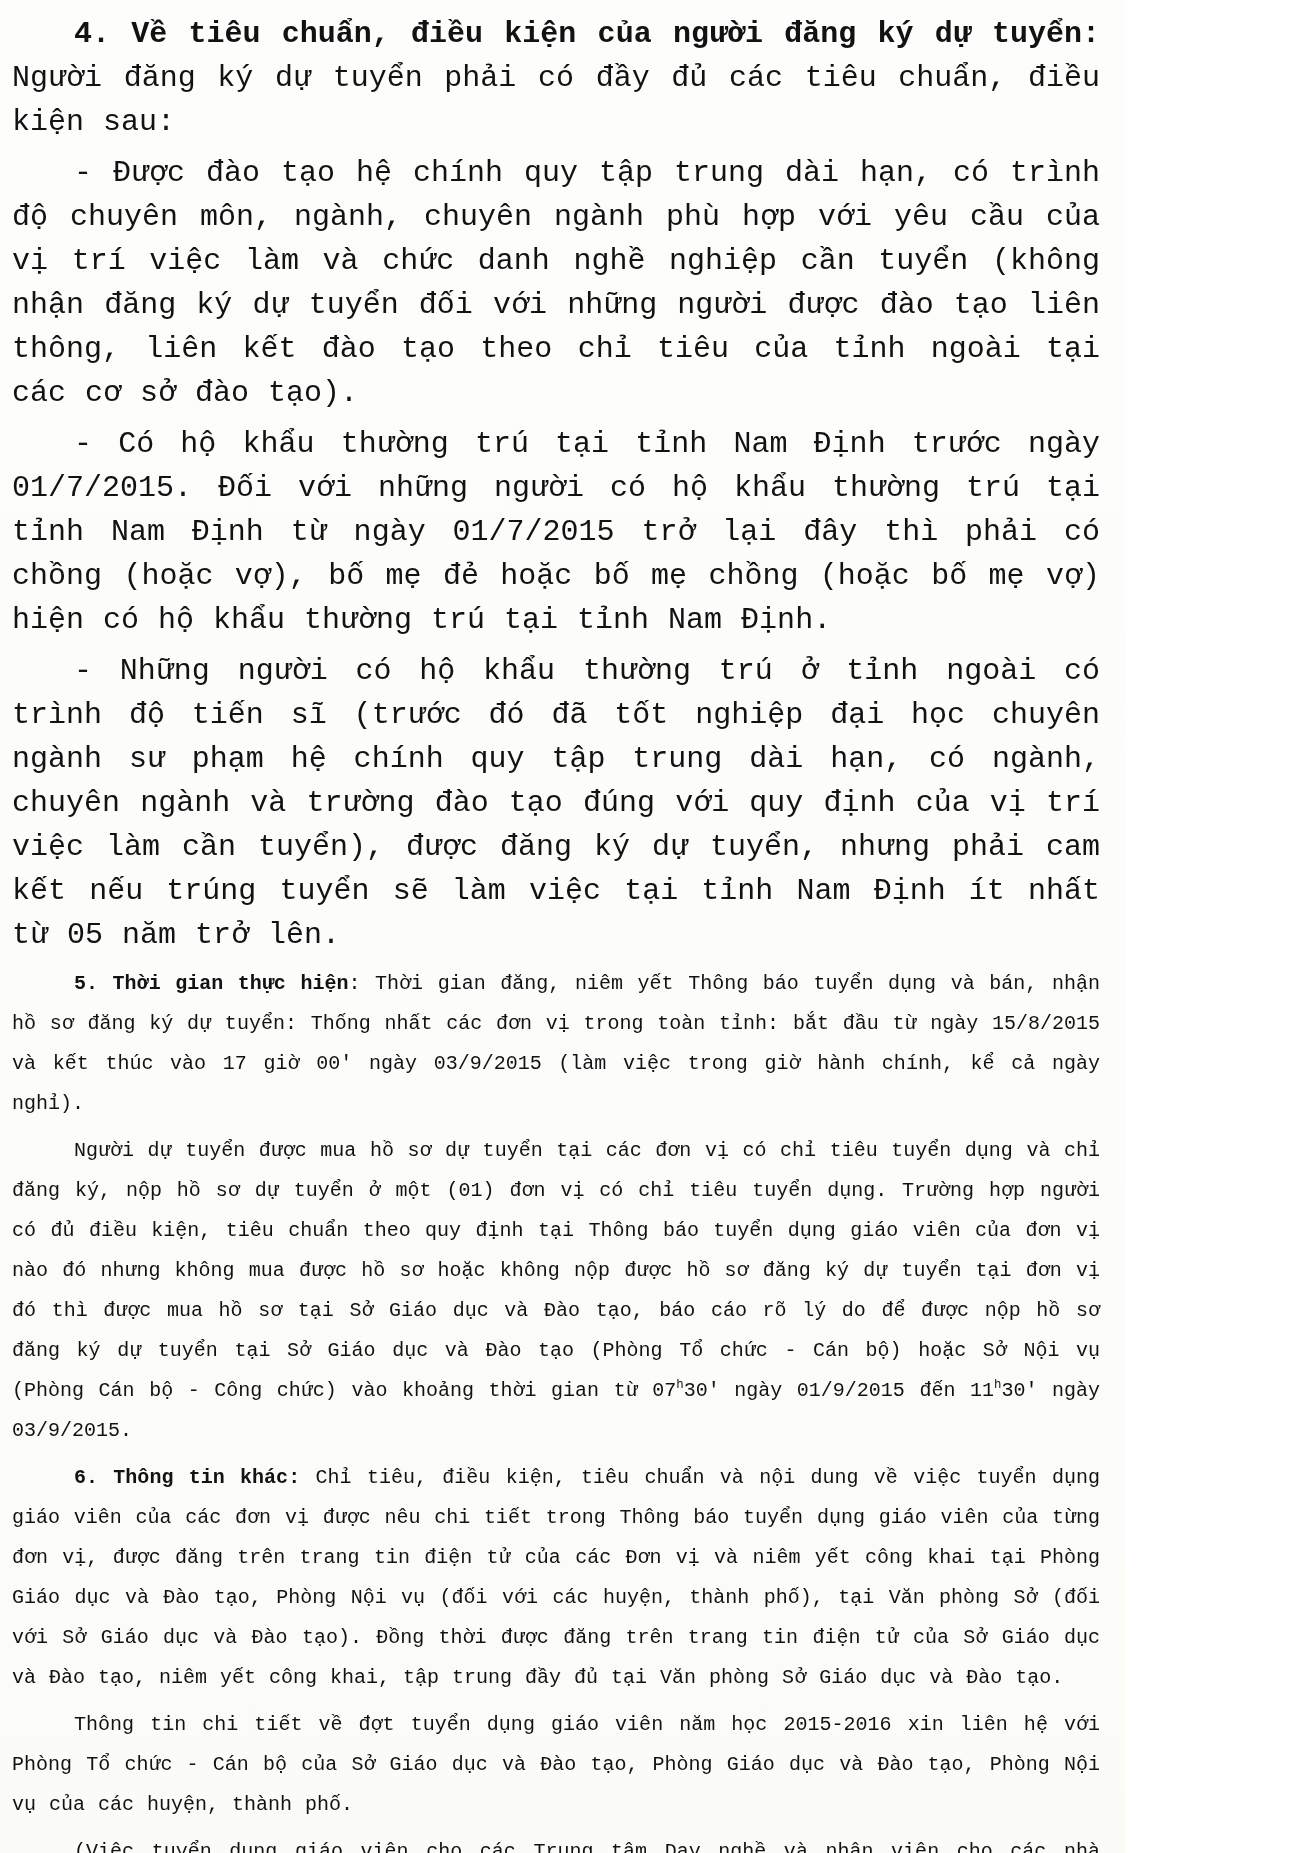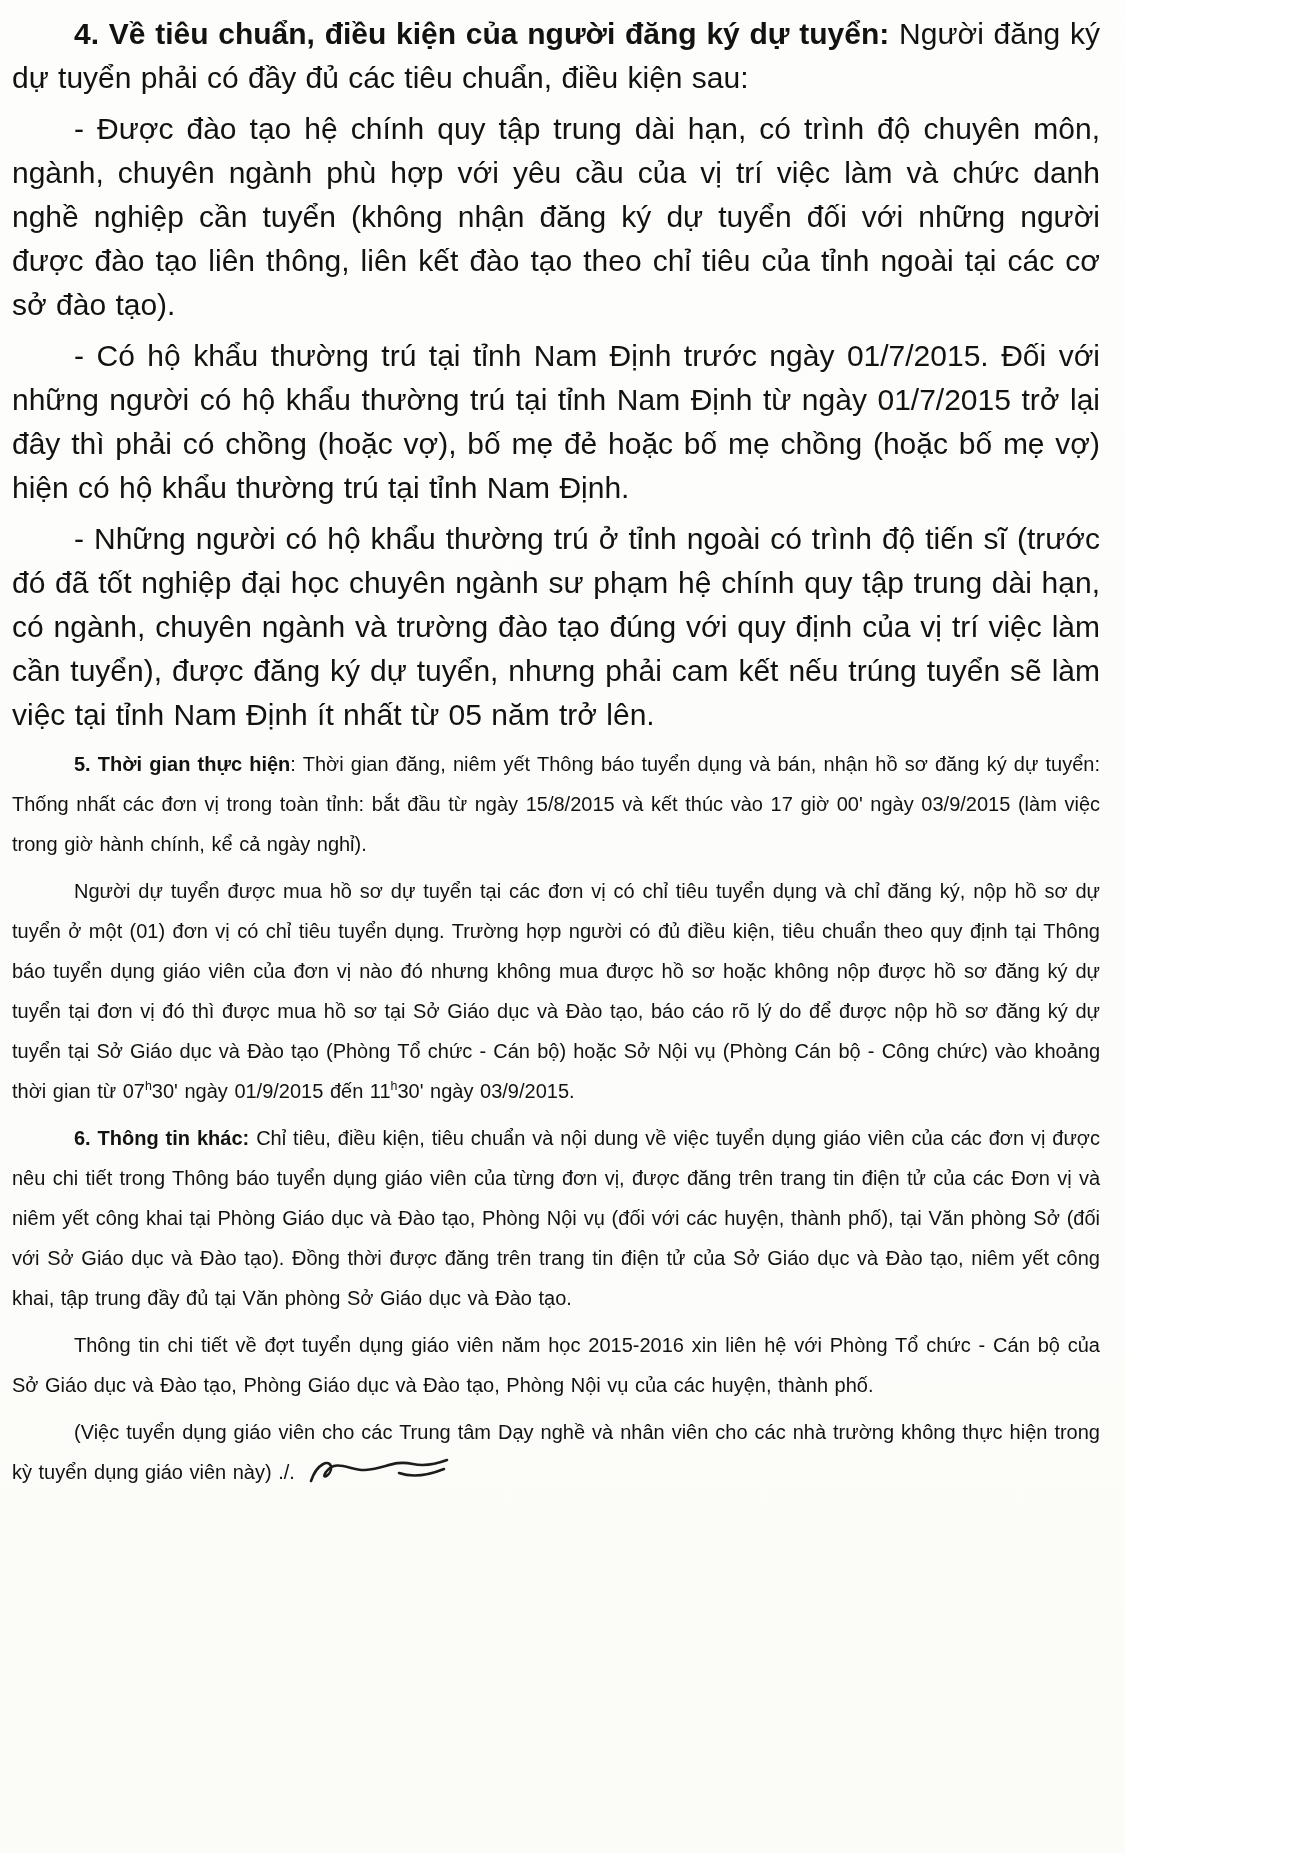--- a/index.html
+++ b/index.html
@@ -14,21 +14,21 @@
     position: relative;
   }
   .page {
     box-sizing: border-box;
     width: 1125px;
     height: 1853px;
     padding: 12px 25px 0 12px;
     background:
       linear-gradient(180deg, #fdfdfb 0%, #fcfcfa 60%, #fbfbf8 100%);
     color: #121212;
-    font-family: Liberation Sans, sans-serif;
+    font-family: Liberation Mono, monospace;
     text-align: justify;
   }
   .para {
     margin: 0 0 7px 0;
     text-indent: 62px;
     word-spacing: 1px;
   }
   .sec4 {
     font-size: 30px;
     line-height: 44px;

